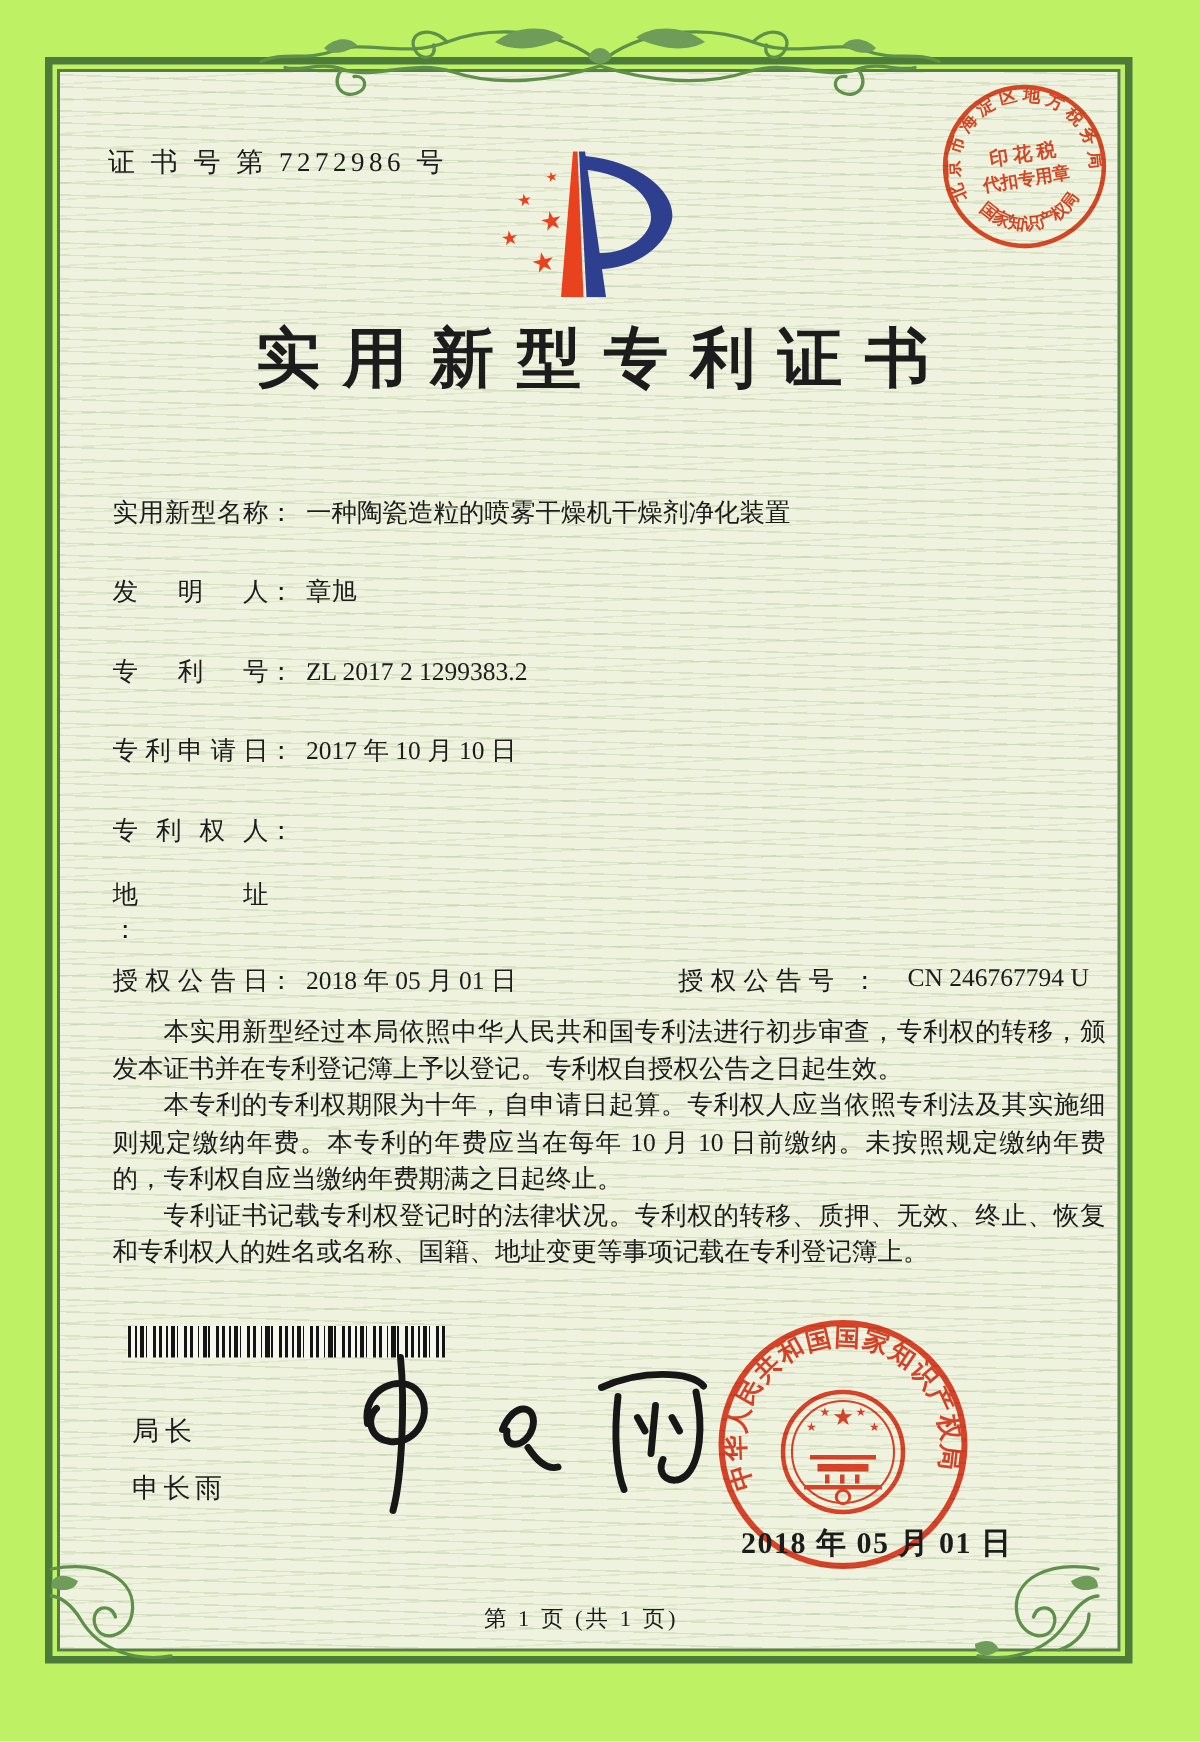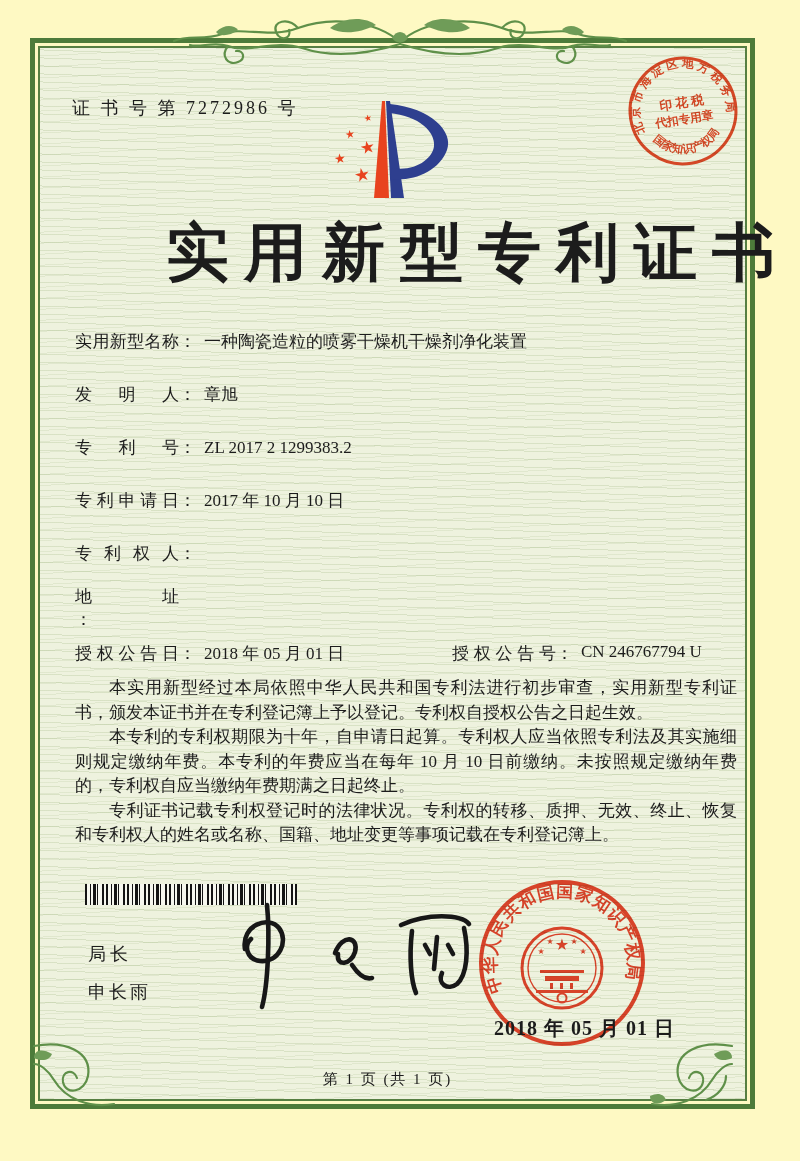--- a/index.html
+++ b/index.html
@@ -1,18 +1,18 @@
 <!DOCTYPE html>
 <html><head>
 <meta charset="utf-8">
 <style>
   html,body{margin:0;padding:0;background:#e9e9e9;}
   .page{
     position:relative;width:800px;height:1161px;margin:0 auto;
-    background:#fef9c3;overflow:hidden;
+    background:#bef264;overflow:hidden;
     font-family:"Liberation Serif","DejaVu Serif",serif;color:#1c1c1c;
   }
   
   .frame{position:absolute;left:30px;top:38px;right:45px;bottom:52px;border:5px solid #4d7b3a;}
   .frame-inner{
     position:absolute;inset:3px;border:2px solid #567f42;
     background-color:#eef2de;
     background-image:
       repeating-linear-gradient(2deg, rgba(130,160,95,.20) 0 1px, rgba(0,0,0,0) 1px 8px),
       repeating-linear-gradient(-3deg, rgba(130,160,95,.13) 0 1px, rgba(0,0,0,0) 1px 11px);
@@ -20,32 +20,32 @@
   .ornament{position:absolute;pointer-events:none;}
   
   .cert-no{position:absolute;left:72px;top:96px;font-size:18px;letter-spacing:3px;}
   
   .tax-stamp{position:absolute;left:626px;top:54px;width:114px;height:114px;
     transform:rotate(-9deg);mix-blend-mode:multiply;opacity:.95;}
   
   .logo{position:absolute;left:328px;top:96px;width:134px;height:106px;}
   .logo .star{position:absolute;color:#e8431e;line-height:1;}
   
-  .title{position:absolute;left:0;top:210px;width:790px;text-align:right;
-    font-size:63px;font-weight:700;letter-spacing:15px;text-indent:15px;}
+  .title{position:absolute;left:0;top:210px;width:790px;text-align:center;
+    font-size:43px;font-weight:700;letter-spacing:15px;text-indent:15px;}
   
   .fields{position:absolute;left:75px;top:330px;width:662px;font-size:17px;}
   .field-row{display:flex;line-height:23px;margin-bottom:28px;}
   .field-label{display:inline-block;width:104px;text-align:justify;text-align-last:justify;white-space:nowrap;}
   .field-colon{display:inline-block;margin-right:8px;}
   .field-value{flex:1;white-space:pre-line;line-height:27px;margin-top:-2px;}
   .row-addr{position:absolute;left:75px;top:585px;width:662px;font-size:17px;display:flex;flex-direction:column;}
   .row-grant{position:absolute;left:75px;top:642px;width:662px;font-size:17px;}
   .grant-pair{position:absolute;top:0;display:flex;}
-  .grant-pair.g2{left:377px;}
+  .grant-pair.g2{left:377px;gap:12px;}
   
   .paras{position:absolute;left:75px;top:676px;width:662px;}
   .paras p{margin:0;text-indent:2em;font-size:17px;line-height:24.5px;text-align:justify;}
   
   .barcode{position:absolute;left:85px;top:884px;width:212px;height:21px;
     background-color:#f6f7ef;
     background-image:repeating-linear-gradient(90deg,
       #141414 0 2px, rgba(0,0,0,0) 2px 5px,
       #141414 5px 6px, rgba(0,0,0,0) 6px 8px,
       #141414 8px 11px, rgba(0,0,0,0) 11px 12px,
@@ -185,21 +185,21 @@
       <span>2018 年 05 月 01 日</span>
     </span>
     <span class="grant-pair g2">
       <span class="field-label">授权公告号</span>
         <span class="field-colon">：</span>
       <span>CN 246767794 U</span>
     </span>
   </div>
 
   <div class="paras">
-    <p>本实用新型经过本局依照中华人民共和国专利法进行初步审查，实用新型专利证书，颁发本证书并在专利登记簿上予以登记。专利权自授权公告之日起生效。</p>
+    <p>本实用新型经过本局依照中华人民共和国专利法进行初步审查，专利权的转移，颁发本证书并在专利登记簿上予以登记。专利权自授权公告之日起生效。</p>
     <p>本专利的专利权期限为十年，自申请日起算。专利权人应当依照专利法及其实施细则规定缴纳年费。本专利的年费应当在每年 10 月 10 日前缴纳。未按照规定缴纳年费的，专利权自应当缴纳年费期满之日起终止。</p>
     <p>专利证书记载专利权登记时的法律状况。专利权的转移、质押、无效、终止、恢复和专利权人的姓名或名称、国籍、地址变更等事项记载在专利登记簿上。</p>
   </div>
 
   <div class="barcode"></div>
 
   <div class="signer-title">局长</div>
   <div class="signer-name">申长雨</div>
 
   <svg class="signature" viewBox="0 0 270 130">

